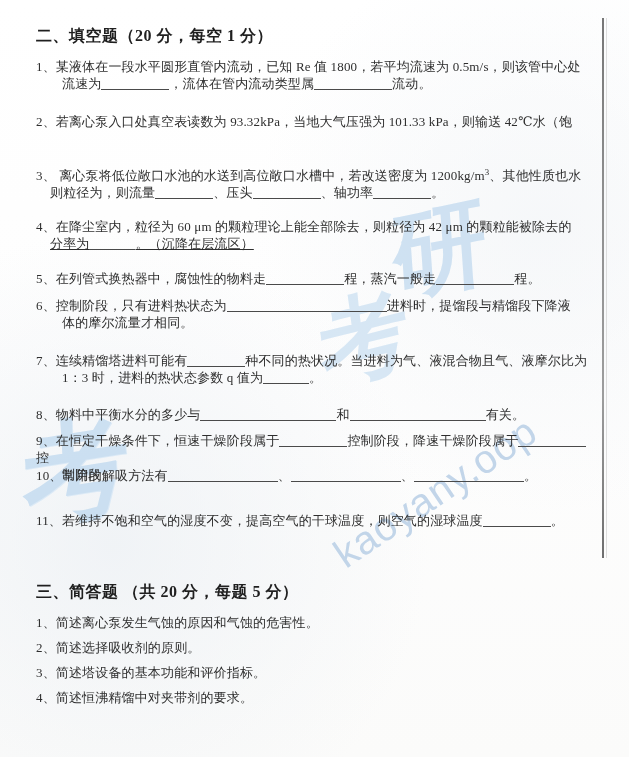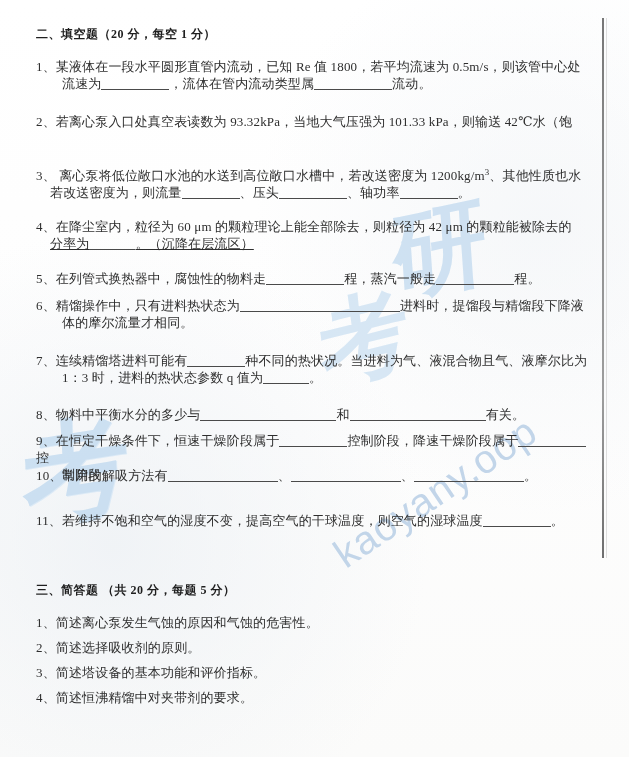--- a/index.html
+++ b/index.html
@@ -114,21 +114,21 @@
     top: 0;
     width: 629px;
     z-index: 5;
   }
   .section {
     position: absolute;
     left: 36px;
     width: 552px;
   }
   .section-title {
-    font-size: 12px;
+    font-size: 16px;
     font-weight: 700;
     letter-spacing: .5px;
     color: #1f1f1f;
     white-space: nowrap;
   }
   .q {
     font-size: 13px;
     line-height: 1.32;
     color: #2e2e2e;
     letter-spacing: .15px;
@@ -187,21 +187,21 @@
     <div class="section" style="top:113px;">
       <div class="q qline">
         <span>2、</span><span>若离心泵入口处真空表读数为 93.32kPa，当地大气压强为 101.33 kPa，则输送 42℃水（饱</span>
       </div>
     </div>
 
     <div class="section" style="top:167px;">
       <div class="q qline">
         <span>3、</span>&nbsp;<span>离心泵将低位敞口水池的水送到高位敞口水槽中，若改送密度为 1200kg/m</span><sup>3</sup><span>、其他性质也水</span>
         <span class="l2" style="padding-left:14px;">
-          <span>若改送密度为，则流量</span><span class="blank bk-m"></span><span>、压头</span><span class="blank bk-l"></span><span>、轴功率</span><span class="blank bk-m"></span><span>。</span>
+          <span>则粒径为，则流量</span><span class="blank bk-m"></span><span>、压头</span><span class="blank bk-l"></span><span>、轴功率</span><span class="blank bk-m"></span><span>。</span>
         </span>
       </div>
     </div>
 
     <div class="section" style="top:218px;">
       <div class="q qline">
         <span>4、</span><span>在降尘室内，粒径为 60 μm 的颗粒理论上能全部除去，则粒径为 42 μm 的颗粒能被除去的</span>
         <span class="l2" style="padding-left:14px;text-decoration:underline;">
           <span>分率为</span><span class="blank bk-s"></span><span>。（沉降在层流区）</span>
         </span>
@@ -209,21 +209,21 @@
     </div>
 
     <div class="section" style="top:270px;">
       <div class="q qline">
         <span>5、</span><span>在列管式换热器中，腐蚀性的物料走</span><span class="blank bk-xl"></span><span>程，蒸汽一般走</span><span class="blank bk-xl"></span><span>程。</span>
       </div>
     </div>
 
     <div class="section" style="top:297px;">
       <div class="q qline">
-        <span>6、</span><span>精馏操作中，只有进料热状态为</span><span class="blank bk-w"></span><span>进料时，提馏段与精馏段下降液</span>
+        <span>6、</span><span>控制阶段，只有进料热状态为</span><span class="blank bk-w"></span><span>进料时，提馏段与精馏段下降液</span>
         <span class="l2">
           <span>体的摩尔流量才相同。</span>
         </span>
       </div>
     </div>
 
     <div class="section" style="top:352px;">
       <div class="q qline">
         <span>7、</span><span>连续精馏塔进料可能有</span><span class="blank bk-m"></span><span>种不同的热状况。当进料为气、液混合物且气、液摩尔比为</span>
         <span class="l2">

